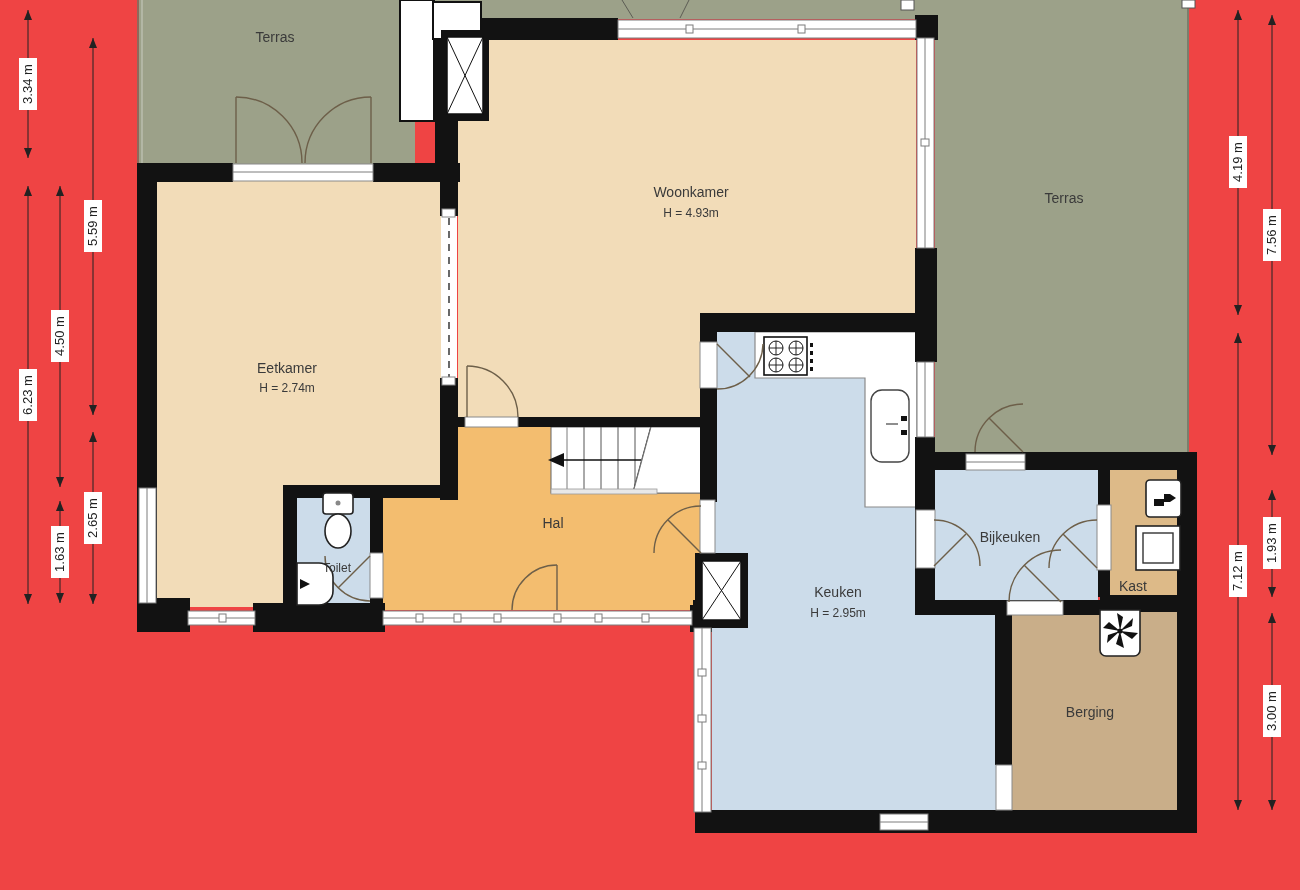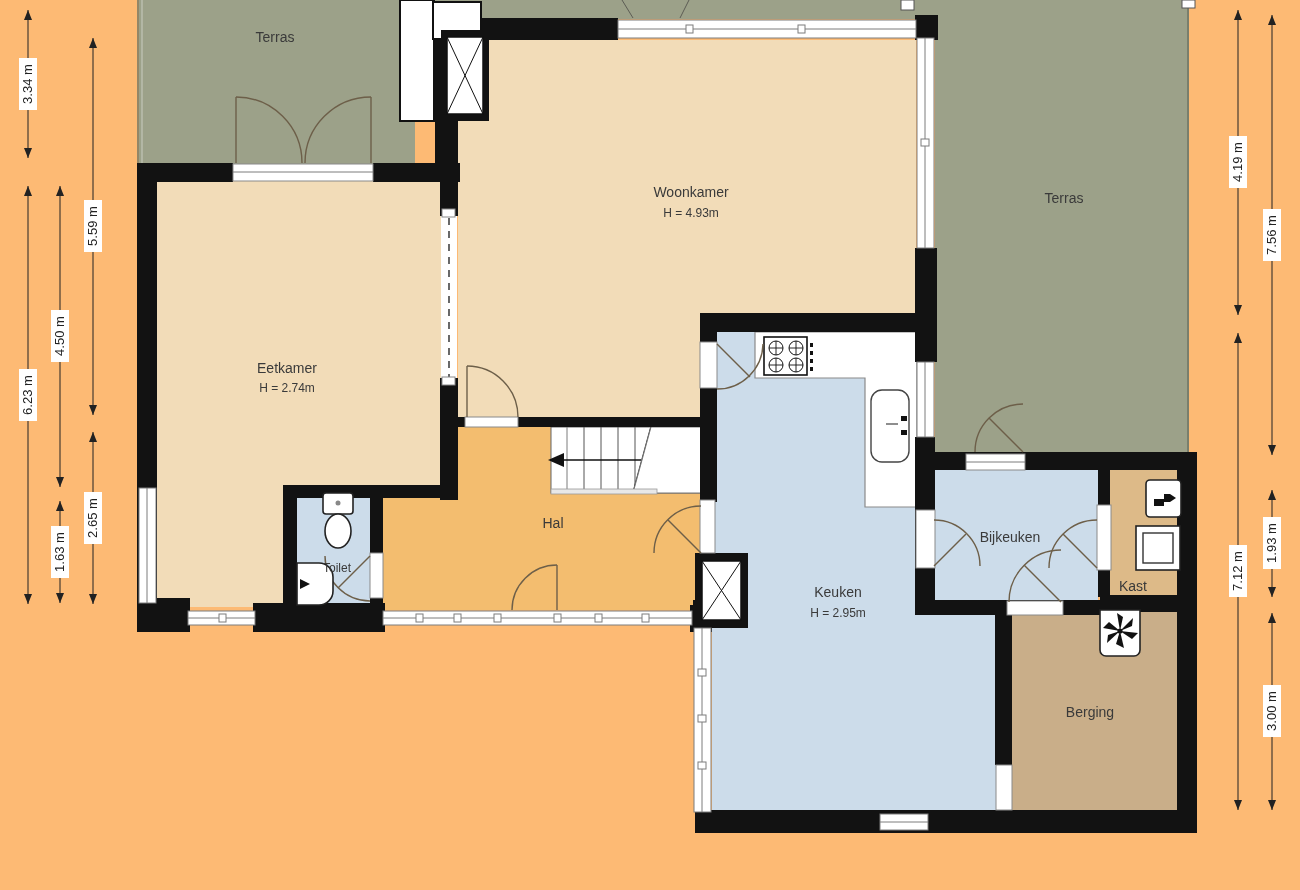--- a/index.html
+++ b/index.html
@@ -1,17 +1,17 @@
 <!DOCTYPE html>
 <html style="--wall: #121212; --living: #f2dcb8; --hall: #f3bd6f; --wet: #ccdcea; --closet: #ddba88; --storage: #c9ae89; --terrace: #9ca189;"><head>
 <meta charset="utf-8">
 <style>
   html,body{margin:0;padding:0;background:#fff;}
   body{font-family:"Liberation Sans", sans-serif;}
-  #plan{width:1300px;height:890px;position:relative;background:#fdba74;}
+  #plan{width:1300px;height:890px;position:relative;background:#ef4444;}
   svg text{font-family:"Liberation Sans", sans-serif;}
   .room-name{font-size:14px;fill:#3a3a3a;}
   .room-sub{font-size:12px;fill:#3a3a3a;}
   .dim-label{font-size:13px;fill:#222;}
   .wall{fill:var(--wall);}
   .win{fill:#fff;stroke:#7d7d7d;stroke-width:1;}
   .winline{stroke:#7d7d7d;stroke-width:1;}
   .thr{fill:#fff;stroke:#8a8a8a;stroke-width:1;}
   .arc{fill:none;stroke:#6d5f49;stroke-width:1.4;}
   .leaf{stroke:#6d5f49;stroke-width:1.4;}

